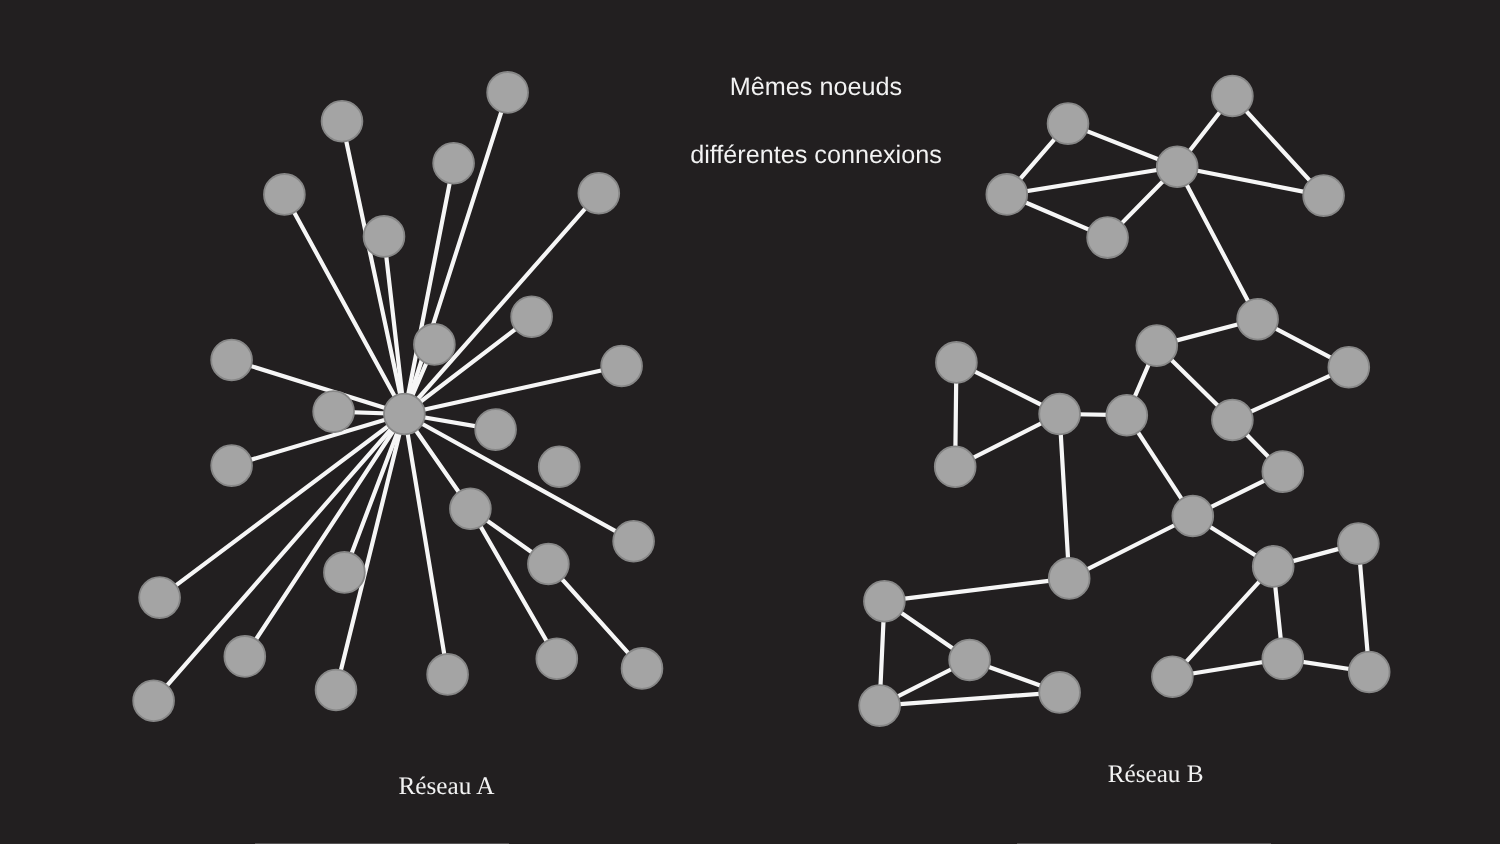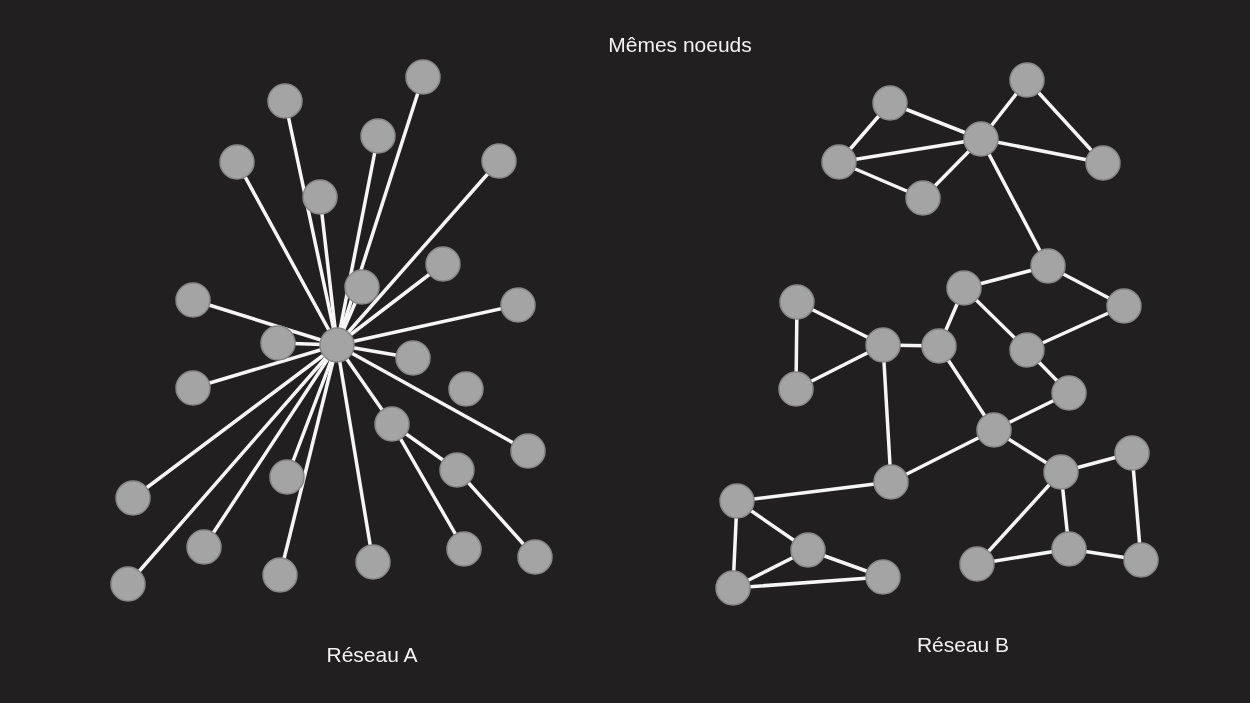--- a/index.html
+++ b/index.html
@@ -23,27 +23,28 @@
     position: absolute;
     top: 30px;
     left: 680px;
     transform: translateX(-50%);
     text-align: center;
     color: var(--text, #f2f2f2);
     font-size: 21px;
     line-height: 29px;
     white-space: nowrap;
   }
-  .diagram-title .tl { display: block; }
+  .diagram-title .tl { display: block; margin-top: 28px; }
   .net-label {
     position: absolute;
     transform: translateX(-50%);
     color: var(--text, #f2f2f2);
     font-size: 21px;
     white-space: nowrap;
+    font-family: Liberation Serif, serif;
   }
   .label-a { left: 372px; top: 643px; }
   .label-b { left: 963px; top: 633px; }
 </style>
 </head>
 <body>
 
 <div class="stage" style="--bg: #221f20; --text: #f2f2f2;">
   <svg id="net-svg" width="1250" height="703" viewBox="0 0 1250 703" aria-hidden="true">
     <g id="net-a">
@@ -159,17 +160,18 @@
         <circle cx="733" cy="588" r="17" fill="#a4a4a4" stroke="#878787" stroke-width="1.5"></circle>
         <circle cx="883" cy="577" r="17" fill="#a4a4a4" stroke="#878787" stroke-width="1.5"></circle>
         <circle cx="977" cy="564" r="17" fill="#a4a4a4" stroke="#878787" stroke-width="1.5"></circle>
         <circle cx="1069" cy="549" r="17" fill="#a4a4a4" stroke="#878787" stroke-width="1.5"></circle>
         <circle cx="1141" cy="560" r="17" fill="#a4a4a4" stroke="#878787" stroke-width="1.5"></circle>
       </g>
   </svg>
 
   <div class="diagram-title">
     <span class="tl">Mêmes noeuds</span>
+    <span class="tl">différentes connexions</span>
   </div>
 
   <div class="net-label label-a">Réseau A</div>
   <div class="net-label label-b">Réseau B</div>
 </div>
 
 </body></html>

